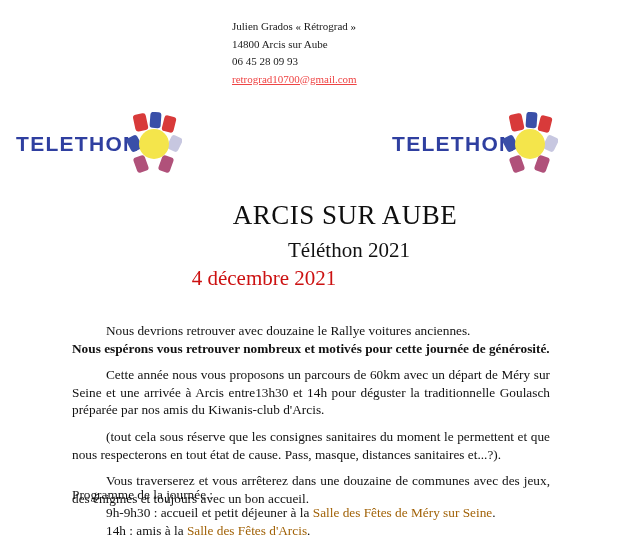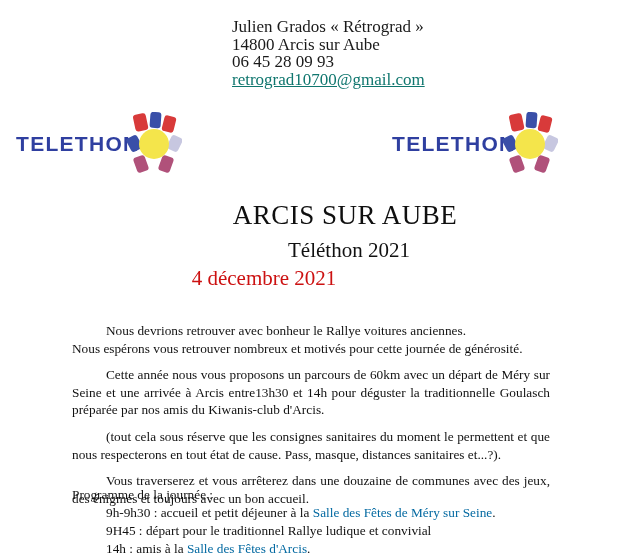--- a/index.html
+++ b/index.html
@@ -20,29 +20,29 @@
     position: relative;
     width: 618px;
     height: 555px;
   }
 
   
   .address {
     position: absolute;
     left: 232px;
     top: 18px;
-    font-size: 17px;
+    font-size: 11px;
     line-height: 17.5px;
     color: #1a1a1a;
   }
   .address div {
     white-space: nowrap;
   }
   .address .email {
-    color: #0f766e;
+    color: #ef4444;
     text-decoration: underline;
   }
 
   
   .logo {
     position: absolute;
     width: 170px;
     height: 70px;
   }
   .logo-left { left: 16px; top: 112px; }
@@ -127,21 +127,21 @@
     color: #111111;
   }
   .programme .head {
     margin: 0 0 0 0;
   }
   .programme .line {
     margin-left: 34px;
     white-space: nowrap;
   }
   .hl-red {
-    color: #0369a1;
+    color: #a16207;
   }
 </style>
 </head>
 <body>
 
 <div class="page">
 
   <div class="address">
     <div>Julien Grados « Rétrograd »</div>
     <div>14800 Arcis sur Aube</div>
@@ -179,33 +179,30 @@
         <circle cx="28" cy="32" r="15" fill="#f4e54b"></circle>
       </svg>
     </div>
   </div>
 
   <div class="title-main">ARCIS SUR AUBE</div>
   <div class="title-sub">Téléthon 2021</div>
   <div class="title-date">4 décembre 2021</div>
 
   <div class="body-text">
-    <p class="indent">Nous devrions retrouver avec bonheur le Rallye voitures anciennes.</p>
-    <p style="margin-top:-9px;">Nous espérons vous retrouver nombreux et motivés pour cette journée de générosité.</p>
+    <p class="indent">Nous devrions retrouver avec douzaine le Rallye voitures anciennes.</p>
+    <p style="margin-top:-9px;font-weight:bold;">Nous espérons vous retrouver nombreux et motivés pour cette journée de générosité.</p>
     <p class="indent">Cette année nous vous proposons un parcours de 60km avec un départ de Méry sur Seine et une arrivée à Arcis entre13h30 et 14h pour déguster la traditionnelle Goulasch préparée par nos amis du Kiwanis-club d'Arcis.</p>
     <p class="indent">(tout cela sous réserve que les consignes sanitaires du moment le permettent et que nous respecterons en tout état de cause. Pass, masque, distances sanitaires et...?).</p>
     <p class="indent">Vous traverserez et vous arrêterez dans une douzaine de communes avec des jeux, des énigmes et toujours avec un bon accueil.</p>
   </div>
 
   <div class="programme">
     <div class="head">Programme de la journée :</div>
     <div class="line">
       <span>9h-9h30 : accueil et petit déjeuner à la </span><span class="hl-red">Salle des Fêtes de Méry sur Seine</span><span>.</span>
     </div>
     <div class="line">
-      <span>9H45 : départ pour le traditionnel Rallye ludique et convivial</span>
-    </div>
-    <div class="line">
       <span>14h : amis à la </span><span class="hl-red">Salle des Fêtes d'Arcis</span><span>.</span>
     </div>
   </div>
 
 </div>
 
 </body></html>

